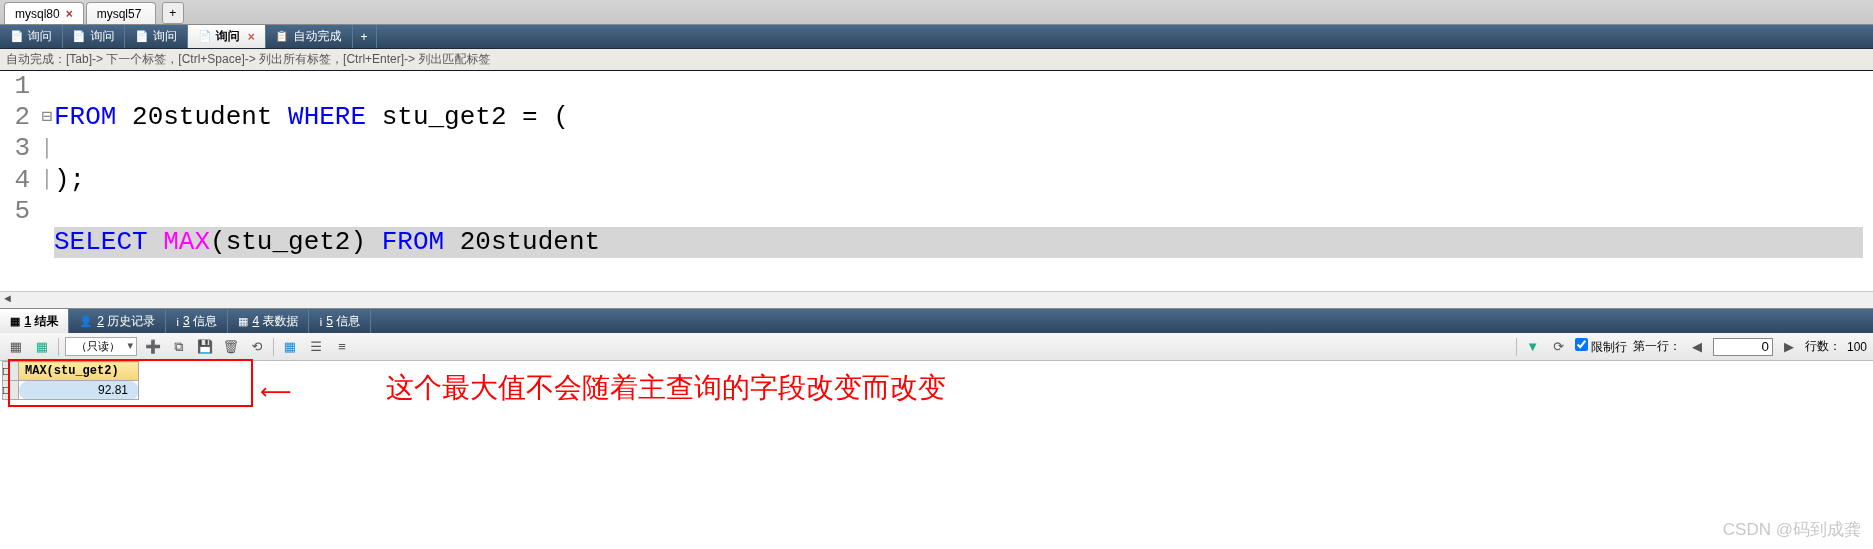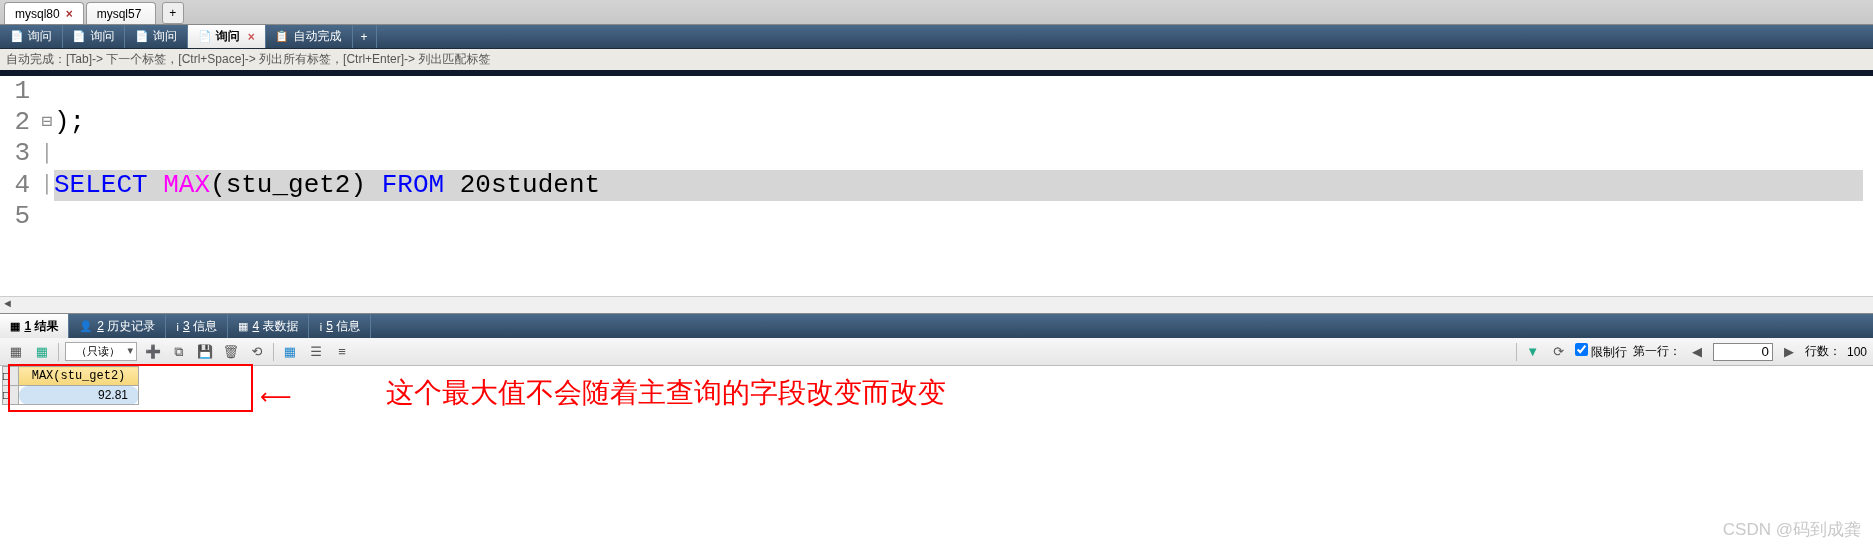--- a/index.html
+++ b/index.html
@@ -75,21 +75,21 @@
   display: flex; align-items: center; justify-content: center;
   color: #fff; border-right: 1px solid #5a7a9a; cursor: pointer;
 }
 
 
 .hint-bar {
   background: #eceae4;
   padding: 2px 6px;
   font-size: 12px;
   color: #555;
-  border-bottom: 6px solid #0f172a;
+  border-bottom: 1px solid #0f172a;
 }
 
 
 .editor {
   display: flex;
   background: #fff;
   font-family: "Courier New", Consolas, monospace;
   font-size: 26px;
   line-height: 1.2;
   height: 220px;
@@ -187,23 +187,22 @@
   padding: 2px 6px;
   text-align: left;
   height: 18px;
 }
 .result-table th.rowhdr, .result-table td.rowhdr {
   width: 16px; background: #e8e8e8; padding: 0;
 }
 .result-table th.colhdr {
   background: linear-gradient(#ffe9a8, #f5d77a);
   font-family: "Courier New", monospace;
-  font-weight: normal;
+  font-weight: bold;
   min-width: 120px;
-  text-align: center;
 }
 .result-table td.valcell {
   background: #cfe3f5;
   text-align: right;
   padding-right: 10px;
   border-radius: 9px;
 }
 .red-box {
   position: absolute;
   left: 8px; top: -2px;
@@ -283,20 +282,21 @@
     <span>5</span>
   </div>
   <div class="fold-col">
     <span>&nbsp;</span>
     <span>⊟</span>
     <span>│</span>
     <span>│</span>
     <span>&nbsp;</span>
   </div>
   <div class="code">
+<span class="code-line"><span class="kw">FROM</span><span class="ident"> 20student </span><span class="kw">WHERE</span><span class="ident"> stu_get2 = (</span></span>
 <span class="code-line"><span class="ident">);</span></span>
 <span class="code-line sel-line"><span class="kw">SELECT</span><span> </span><span class="func">MAX</span><span class="ident">(stu_get2) </span><span class="kw">FROM</span><span class="ident"> 20student</span></span></div>
 </div>
 
 <div class="hsplit">
   <span class="arrow-left">◄</span>
 </div>
 
 <div class="result-tabs">
   <div class="result-tab active">

